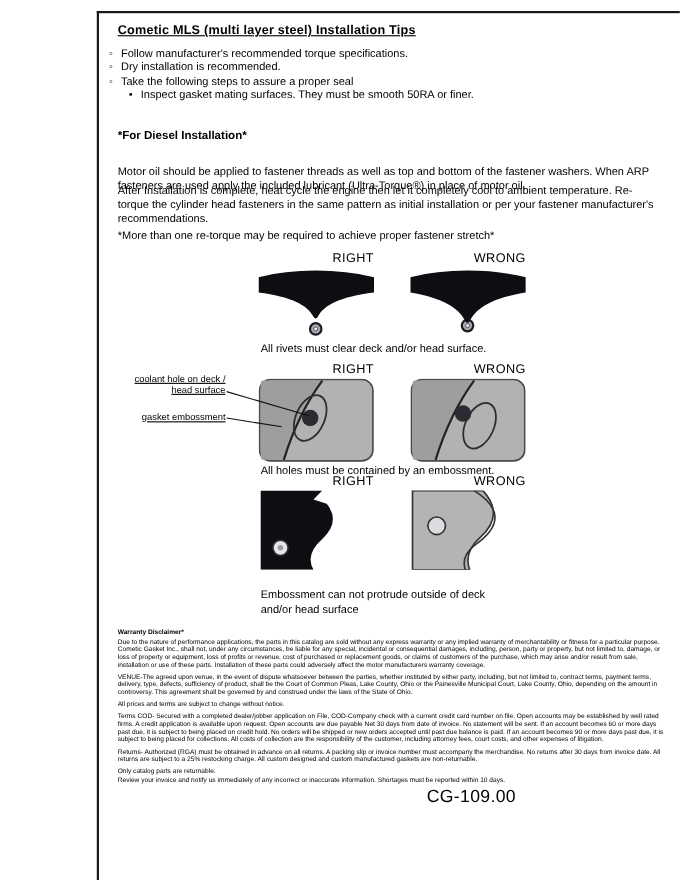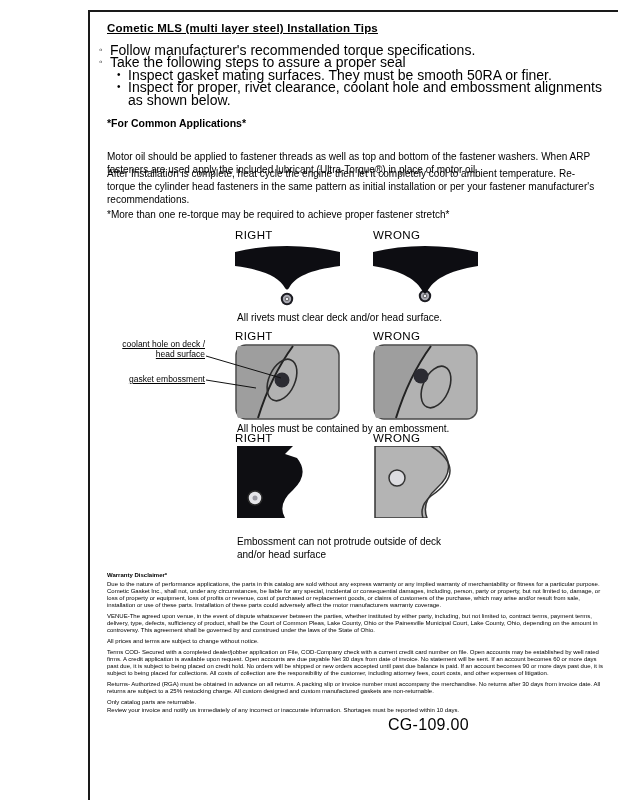--- a/index.html
+++ b/index.html
@@ -12,33 +12,33 @@
   .page { position:absolute; inset:0; background:#fff; }
   .border-top { position:absolute; left:88px; top:10px; right:0; height:1.5px; background:#1a1a1a; }
   .border-left { position:absolute; left:88px; top:10px; bottom:0; width:1.5px; background:#1a1a1a; }
 
   .title {
     position:absolute; left:107px; top:22px;
     font-size:11.5px; font-weight:bold; text-decoration:underline;
     letter-spacing:.2px; white-space:nowrap;
   }
 
-  .bullets { position:absolute; left:99px; top:44px; width:505px; font-size:14px; }
+  .bullets { position:absolute; left:99px; top:44px; width:505px; font-size:10px; }
   .bullet { position:relative; padding-left:11px; line-height:12.4px; }
   .bullet::before { content:"◦"; position:absolute; left:0; top:0; font-size:10px; }
   .bullet.sub { margin-left:18px; }
   .bullet.sub::before { content:"•"; }
 
   .diesel-heading { position:absolute; left:107px; top:117px; font-size:10.5px; font-weight:bold; }
   .para { position:absolute; left:107px; width:492px; font-size:10px; line-height:13px; }
   .para1 { top:134px;margin-top:16px; }
   .para2 { top:167px; }
   .note  { position:absolute; left:107px; top:209px; font-size:10px; white-space:nowrap; }
 
-  .col-label { position:absolute; width:105px; text-align:left; font-size:11.5px; letter-spacing:.4px; }
+  .col-label { position:absolute; width:105px; text-align:right; font-size:11.5px; letter-spacing:.4px; }
   .caption { position:absolute; left:237px; font-size:10px; line-height:12.5px; }
   .diag { position:absolute; width:105px; }
   .diag svg { display:block; }
 
   .ann { position:absolute; left:112px; width:93px; text-align:right; font-size:8.5px; line-height:9.8px;text-decoration:underline; }
   .ann1 { top:340px; }
   .ann2 { top:375px; }
   .connector { position:absolute; left:203px; top:344px; z-index:5; }
 
   .warranty { position:absolute; left:107px; top:572px; width:498px; }
@@ -52,26 +52,26 @@
 <body>
 
 <div class="page">
   <div class="border-top"></div>
   <div class="border-left"></div>
 
   <h1 class="title">Cometic MLS (multi layer steel) Installation Tips</h1>
 
   <div class="bullets">
     <div class="bullet">Follow manufacturer's recommended torque specifications.</div>
+    <div class="bullet">Dry installation is recommended.</div>
     <div class="bullet">Take the following steps to assure a proper seal</div>
     <div class="bullet sub">Inspect gasket mating surfaces.  They must be smooth 50RA or finer.</div>
-    <div class="bullet sub">Inspect for proper, rivet clearance, coolant hole and embossment alignments as shown below.</div>
   </div>
 
-  <div class="diesel-heading">*For Common Applications*</div>
+  <div class="diesel-heading">*For Diesel Installation*</div>
   <div class="para para1">Motor oil should be applied to fastener threads as well as top and bottom of the fastener washers. When ARP fasteners are used apply the included lubricant (Ultra-Torque®) in place of motor oil.</div>
   <div class="para para2">After Installation is complete, heat cycle the engine then let it completely cool to ambient temperature. Re-torque the cylinder head fasteners in the same pattern as initial installation or per your fastener manufacturer's recommendations.</div>
   <div class="note">*More than one re-torque may be required to achieve proper fastener stretch*</div>
 
   <div class="col-label" style="left:235px; top:229px;">RIGHT</div>
   <div class="col-label" style="left:373px; top:229px;">WRONG</div>
 
   <div class="diag" style="left:235px; top:244px;">
     <svg width="105" height="64" viewBox="0 0 105 64">
       <path d="M0,8 Q24,2 52,2 Q80,2 105,8 L105,22 C74,26 60,33 54,44 Q52,47 50,44 C44,33 30,26 0,22 Z" fill="#0d0d12"></path>

